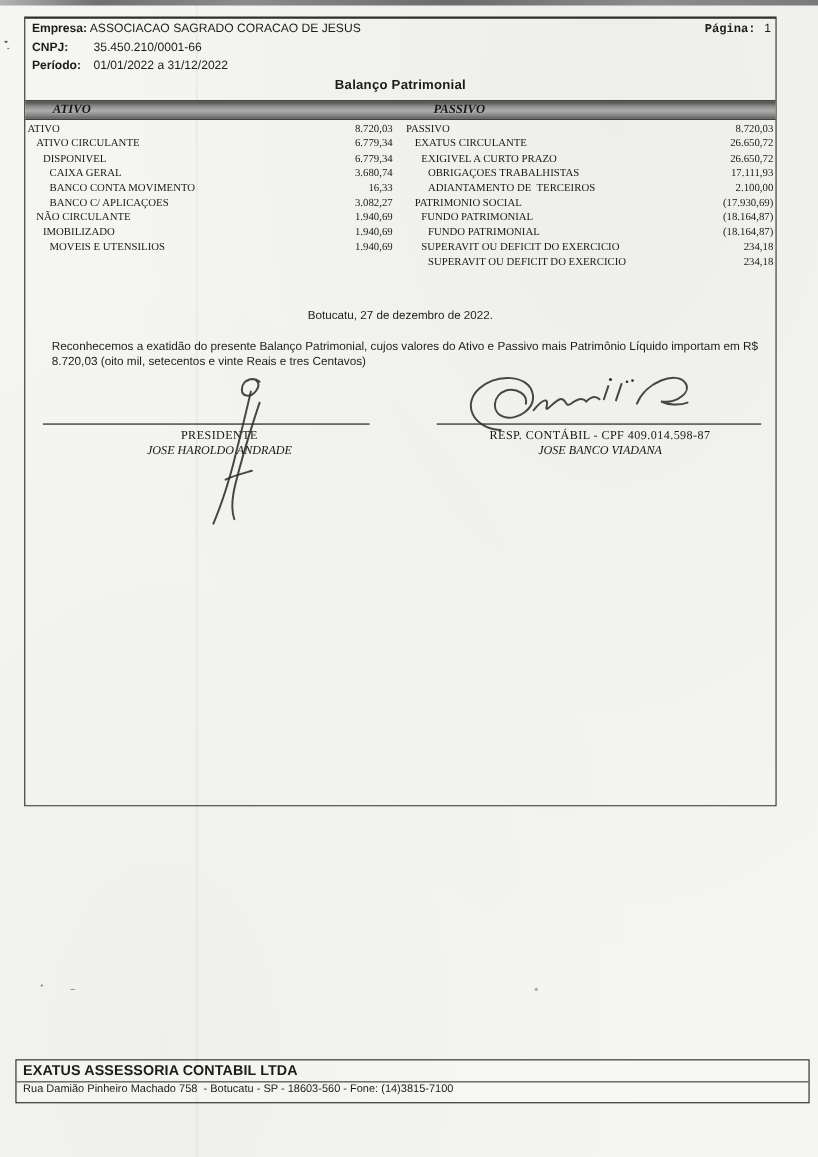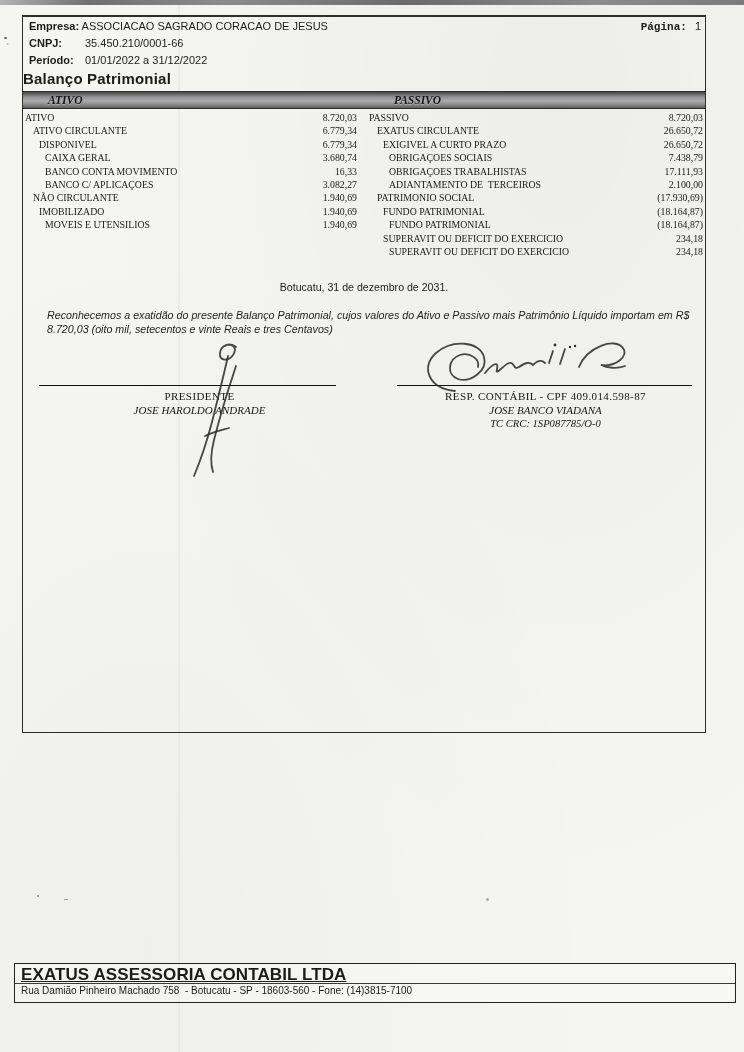--- a/index.html
+++ b/index.html
@@ -27,22 +27,22 @@
 
   .hrow{position:absolute;left:6px;font-size:11px;line-height:13px;white-space:pre;}
   .hlabel{font-weight:bold;display:inline-block;}
   .hlabel.w56{width:56px;}
   .hrow.r1{top:3px;}
   .hrow.r2{top:20px;}
   .hrow.r3{top:37px;}
   .pagina{position:absolute;right:4px;top:3px;font-size:11px;}
   .pagina .hlabel{margin-right:8px;font-family:Liberation Mono, monospace;}
 
-  .report-title{position:absolute;left:0;top:53px;width:100%;text-align:left;
-    font-size:15px;font-weight:bold;letter-spacing:0.2px;}
+  .report-title{position:absolute;left:0;top:53px;width:100%;text-align:center;
+    font-size:12px;font-weight:bold;letter-spacing:0.2px;}
 
   
   .band{position:absolute;left:0;top:74px;width:100%;height:18px;box-sizing:border-box;
     background:linear-gradient(180deg,#454545 0%,#8f8f8f 30%,#adadad 55%,#8a8a8a 78%,#606060 100%);
     border-top:1px solid #333;border-bottom:1px solid #2c2c2c;}
   .band span{position:absolute;top:2px;
     font-family:"Liberation Serif", serif;font-style:italic;font-weight:bold;
     font-size:11.5px;color:#151515;text-shadow:0 1px 0 rgba(255,255,255,0.25);}
   .band .b-ativo{left:25px;}
   .band .b-passivo{left:371px;}
@@ -55,42 +55,42 @@
     font-family:"Liberation Serif", serif;font-size:9.8px;color:#191919;}
   .tl{white-space:pre;}
   .tv{text-align:right;white-space:pre;}
   .tcol-left .tv{padding-right:10px;}
   .tcol-right .tv{padding-right:1px;}
   .i0{padding-left:2px;}.i1{padding-left:10px;}.i2{padding-left:16px;}.i3{padding-left:22px;}
 
   .date-line{position:absolute;left:0;top:264px;width:100%;text-align:center;font-size:10.6px;}
 
   .declaration{position:absolute;left:24px;top:292px;width:656px;
-    font-size:10.7px;line-height:13.5px;color:#1e1e1e;font-style:italic;}
+    font-size:10.7px;line-height:13.5px;color:#1e1e1e;}
 
   .sig-line{position:absolute;top:368px;border-top:1.6px solid #101010;height:0;}
   .sig-line.left{left:16px;width:297px;}
   .sig-line.right{left:374px;width:295px;}
   .sig-block{position:absolute;top:372px;width:297px;text-align:center;
     font-family:"Liberation Serif", serif;font-size:11px;line-height:14px;color:#161616;}
   .sig-block.left{left:28px;}
   .sig-block.right{left:374px;}
   .sig-role{letter-spacing:0.4px;}
   .sig-name,.sig-doc{font-style:italic;}
   .sig-doc{font-size:10.6px;}
 
   .sig-ink{position:absolute;pointer-events:none;}
   .sig-ink path{fill:none;stroke:#2d2d2d;stroke-width:1.8;stroke-linecap:round;opacity:0.88;}
   .sig-ink.left-ink{left:155px;top:323px;}
   .sig-ink.right-ink{left:396px;top:320px;}
 
   
   .footer-box{position:absolute;left:14px;top:963px;width:722px;height:40px;
     border:1.6px solid #232323;box-sizing:border-box;background:rgba(255,255,255,0.25);}
-  .footer-company{position:absolute;left:6px;top:1px;font-size:17px;font-weight:bold;letter-spacing:0.1px;white-space:pre;text-decoration:underline;}
+  .footer-company{position:absolute;left:6px;top:1px;font-size:13px;font-weight:bold;letter-spacing:0.1px;white-space:pre;}
   .footer-divider{position:absolute;left:0;top:19px;width:100%;border-top:1px solid #3a3a3a;}
   .footer-address{position:absolute;left:6px;top:21px;font-size:10px;white-space:pre;}
 
   
   .speck{position:absolute;border-radius:50%;background:#5a5a5a;}
   .sp1{left:4px;top:37px;width:3px;height:2px;box-shadow:2px 6px 0 -0.5px #777,-1px 10px 0 -1px #888;}
   .sp2{left:37px;top:895px;width:2px;height:2px;background:#777;}
   .sp3{left:64px;top:899px;width:4px;height:1px;border-radius:0;background:#999;}
   .sp4{left:486px;top:898px;width:3px;height:3px;background:#9a9a9a;opacity:0.8;}
 </style>
@@ -165,24 +165,20 @@
       </div>
     <div class="trow">
         <span class="tl i1">EXATUS CIRCULANTE</span>
         <span class="tv">26.650,72</span>
       </div>
     <div class="trow">
         <span class="tl i2">EXIGIVEL A CURTO PRAZO</span>
         <span class="tv">26.650,72</span>
       </div>
     <div class="trow">
-        <span class="tl i3">OBRIGAÇOES SOCIAIS</span>
-        <span class="tv">7.438,79</span>
-      </div>
-    <div class="trow">
         <span class="tl i3">OBRIGAÇOES TRABALHISTAS</span>
         <span class="tv">17.111,93</span>
       </div>
     <div class="trow">
         <span class="tl i3">ADIANTAMENTO DE  TERCEIROS</span>
         <span class="tv">2.100,00</span>
       </div>
     <div class="trow">
         <span class="tl i1">PATRIMONIO SOCIAL</span>
         <span class="tv">(17.930,69)</span>
@@ -198,36 +194,35 @@
     <div class="trow">
         <span class="tl i2">SUPERAVIT OU DEFICIT DO EXERCICIO</span>
         <span class="tv">234,18</span>
       </div>
     <div class="trow">
         <span class="tl i3">SUPERAVIT OU DEFICIT DO EXERCICIO</span>
         <span class="tv">234,18</span>
       </div>
   </div>
 
-  <div class="date-line">Botucatu, 31 de dezembro de 2031.</div>
+  <div class="date-line">Botucatu, 27 de dezembro de 2022.</div>
 
   <div class="declaration">Reconhecemos a exatidão do presente Balanço Patrimonial, cujos valores do Ativo e Passivo mais Patrimônio Líquido importam em R$ 8.720,03 (oito mil, setecentos e vinte Reais e tres Centavos)</div>
 
   <div class="sig-line left"></div>
   <div class="sig-line right"></div>
 
   <div class="sig-block left">
     <div class="sig-role">PRESIDENTE</div>
     <div class="sig-name">JOSE HAROLDO ANDRADE</div>
   </div>
 
   <div class="sig-block right">
     <div class="sig-role">RESP. CONTÁBIL - CPF 409.014.598-87</div>
     <div class="sig-name">JOSE BANCO VIADANA</div>
-    <div class="sig-doc">TC CRC: 1SP087785/O-0</div>
   </div>
 
   <svg class="sig-ink left-ink" width="80" height="140" viewBox="0 0 80 140">
     <path d="M47,6 C54,2 60,8 55,15 C50,22 41,21 42,13 C43,5 52,2 58,7"></path>
     <path d="M50,16 C46,34 40,58 34,82 C29,101 24,117 16,136"></path>
     <path d="M58,26 C50,50 42,76 36,100 C33,112 32,123 35,132"></path>
     <path d="M27,96 C35,92 44,90 51,88"></path>
   </svg>
 
   <svg class="sig-ink right-ink" width="250" height="64" viewBox="0 0 250 64">

